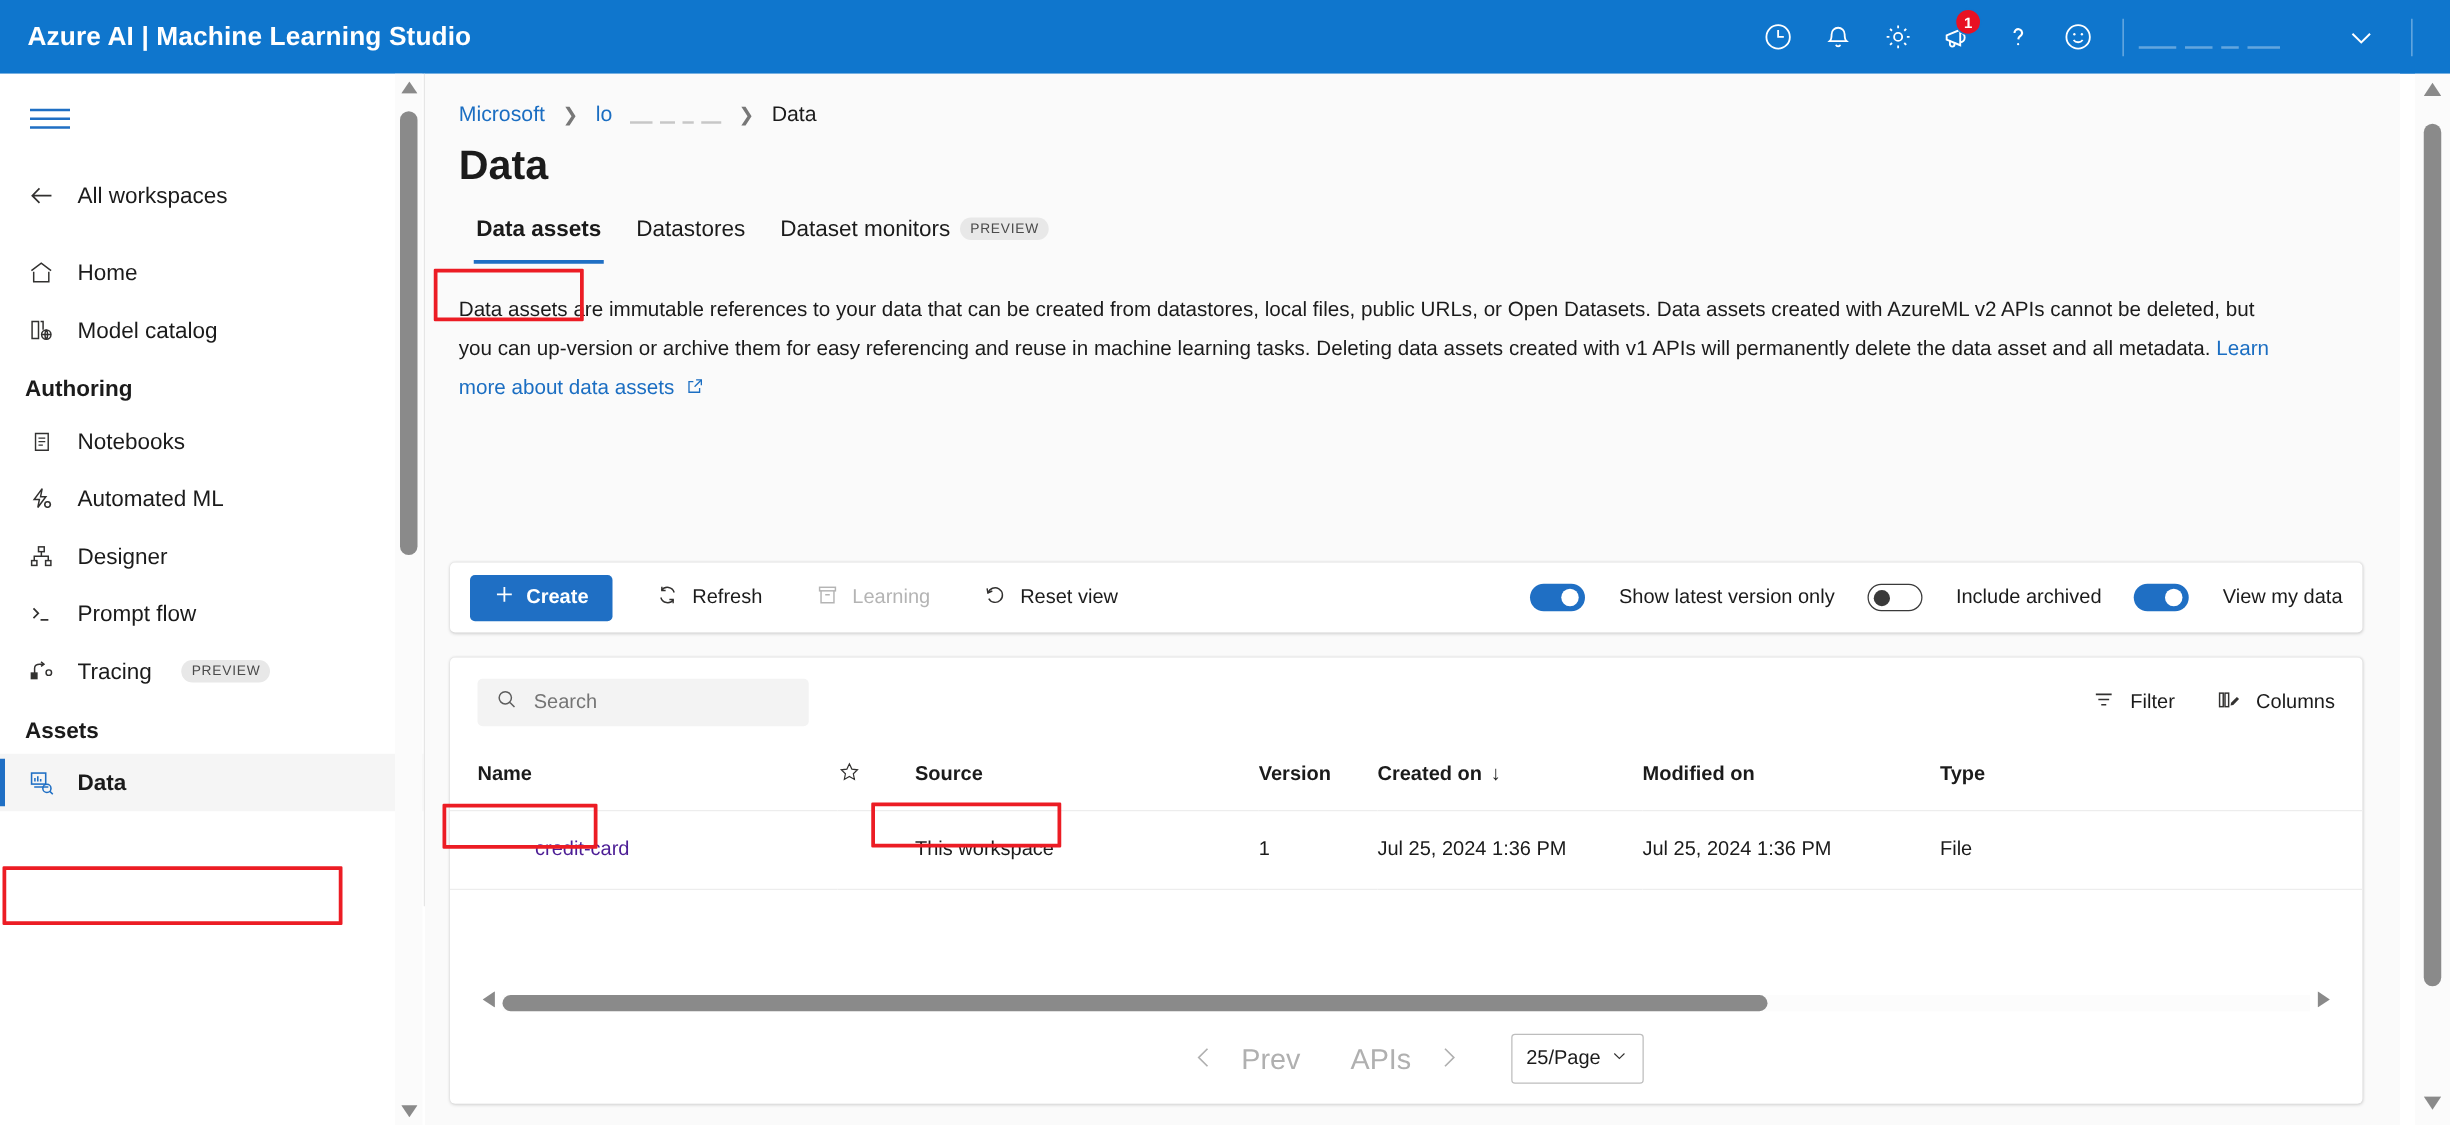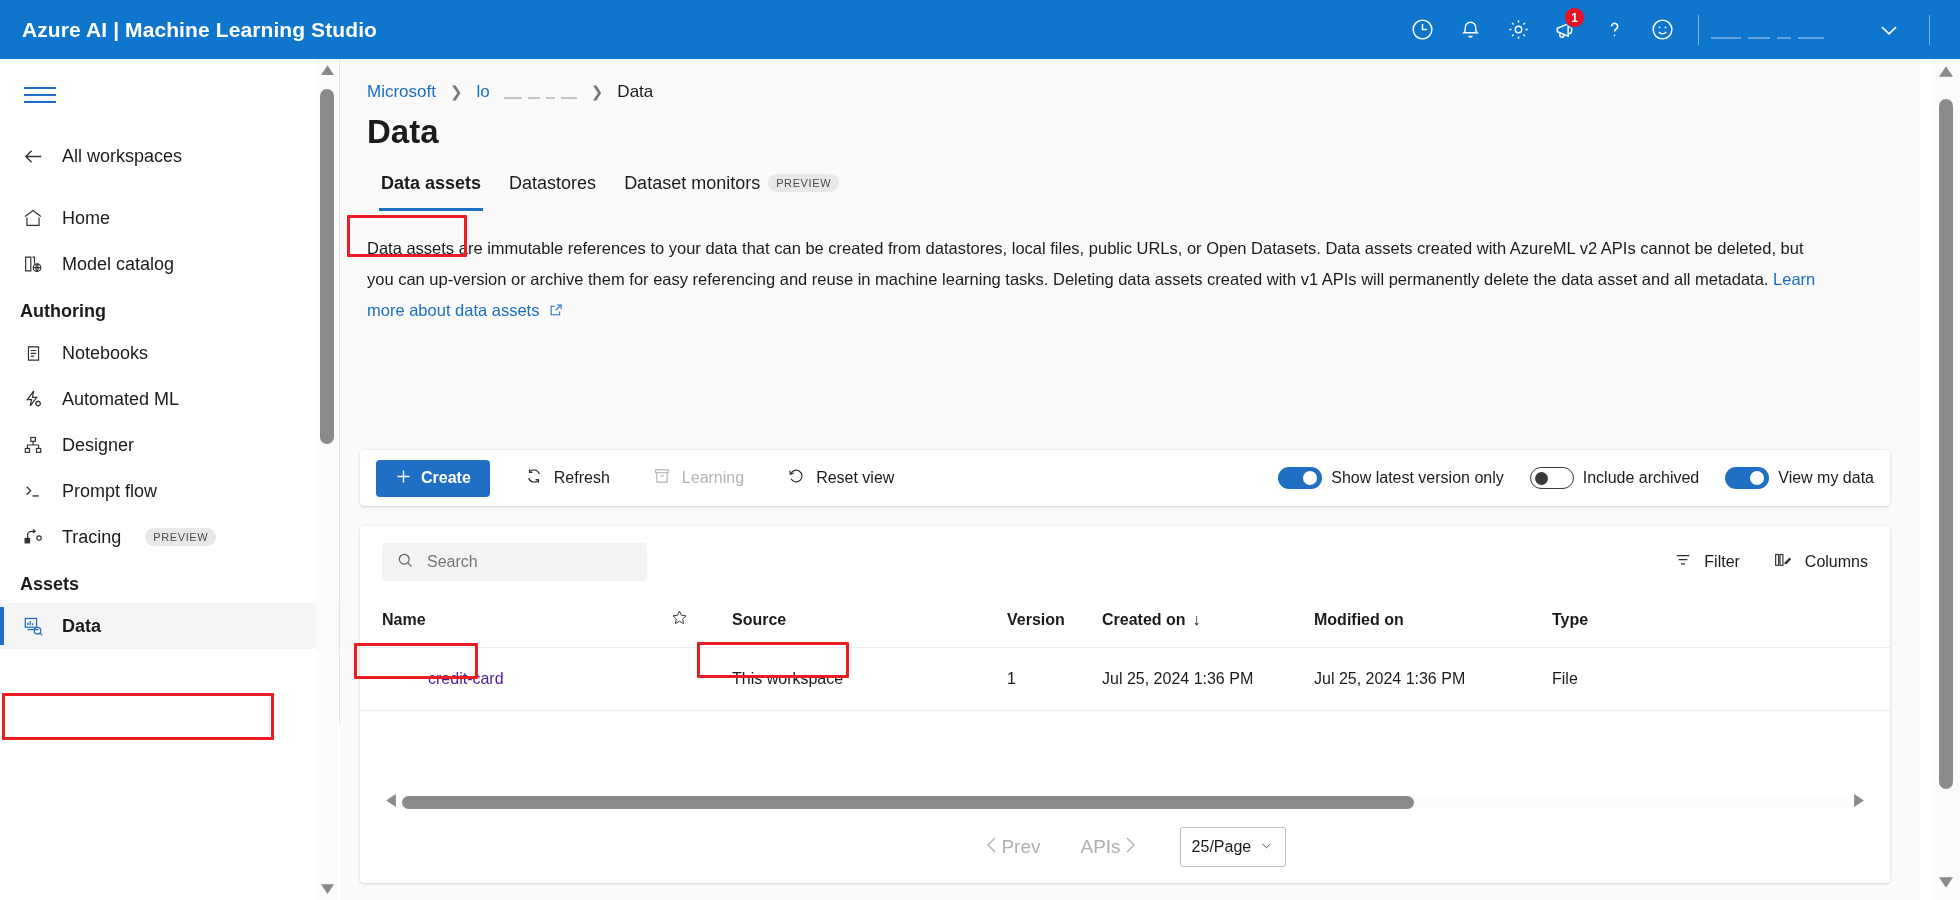--- a/index.html
+++ b/index.html
@@ -155,21 +155,21 @@
     background: #1f6fc4; color: #fff; font-size: 16px; font-weight: bold;
     height: 37px; padding: 0 19px; border-radius: 4px; border: none;
     display: flex; align-items: center; gap: 9px; cursor: pointer;
   }
   .cmd {
     display: flex; align-items: center; gap: 10px; font-size: 16px;
     color: #1b1b1b; margin-left: 26px; height: 37px; padding: 0 8px; cursor: pointer;
   }
   .cmd.disabled { color: #b4b4b4; cursor: default; }
   .toggles { margin-left: auto; display: flex; align-items: center; gap: 26px; }
-  .tgl-wrap { display: flex; align-items: center; gap: 9px; font-size: 16px; color:#1b1b1b; }
+  .tgl-wrap { display: flex; align-items: center; gap: 27px; font-size: 16px; color:#1b1b1b; }
   .tgl {
     width: 44px; height: 22px; border-radius: 11px; position: relative;
     flex: 0 0 44px;
   }
   .tgl.on { background: #1f6fc4; }
   .tgl.on .knob {
     position: absolute; top: 4px; right: 5px; width: 14px; height: 14px;
     border-radius: 50%; background: #fff;
   }
   .tgl.off { background: #fff; border: 1px solid #3a3a3a; }
@@ -214,21 +214,21 @@
   .hs-track { flex: 1; height: 13px; position: relative; background: #fcfcfc; }
   .hs-thumb {
     position: absolute; left: 0; top: 0; width: 70%; height: 13px;
     background: #8a8a8a; border-radius: 7px;
   }
   .pager {
     position: absolute; left: 0; right: 0; bottom: 8px; height: 56px;
     display: flex; align-items: center; justify-content: center; gap: 0;
   }
   .pg {
-    display: flex; align-items: center; gap: 1px; font-size: 19px;
+    display: flex; align-items: center; gap: 22px; font-size: 23px;
     color: #b0b0b0; padding: 0 20px; cursor: default;
   }
   .pgsel {
     margin-left: 22px; width: 106px; height: 40px; border: 1px solid #bdbdbd;
     border-radius: 3px; display: flex; align-items: center;
     justify-content: space-between; padding: 0 11px; font-size: 16px;
     color: #1b1b1b; cursor: pointer; background: #fff;
   }
 
   

